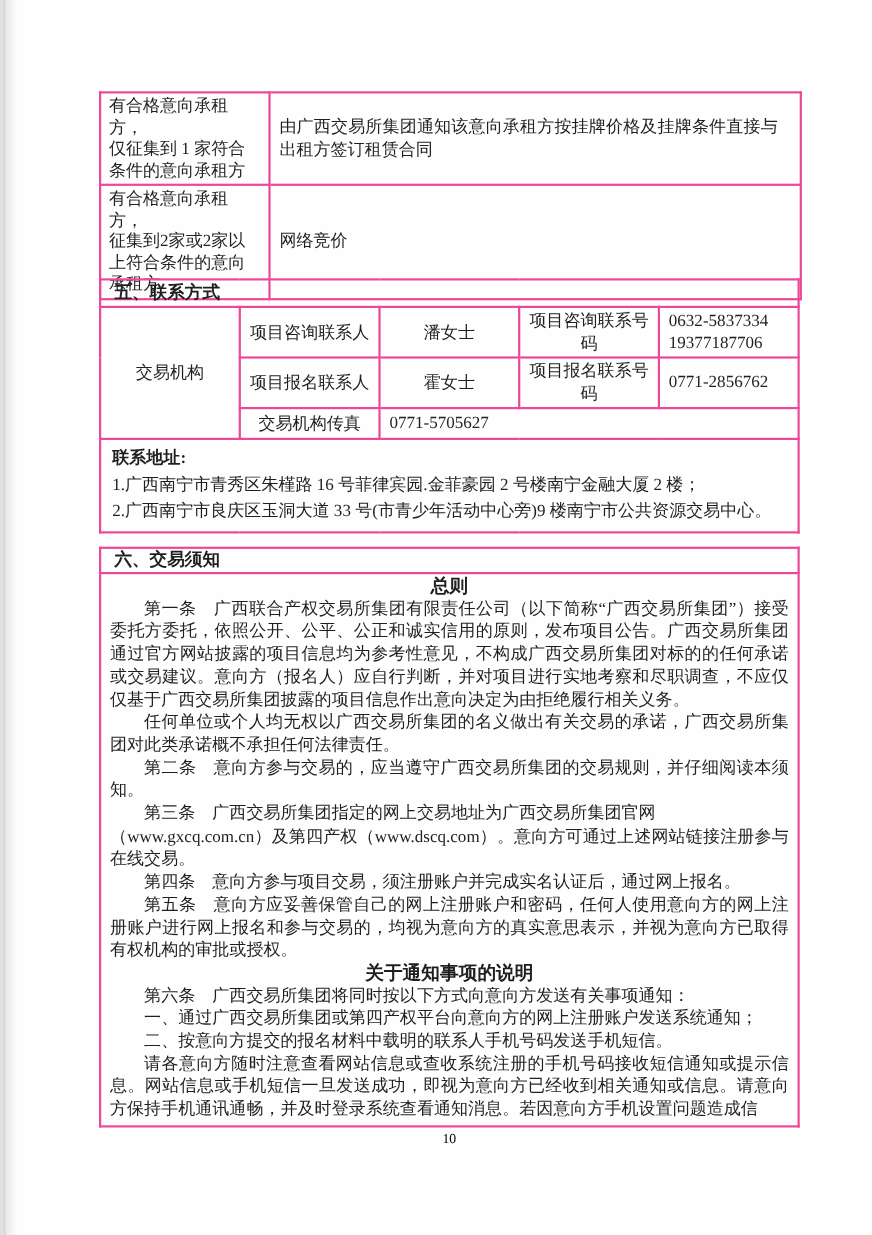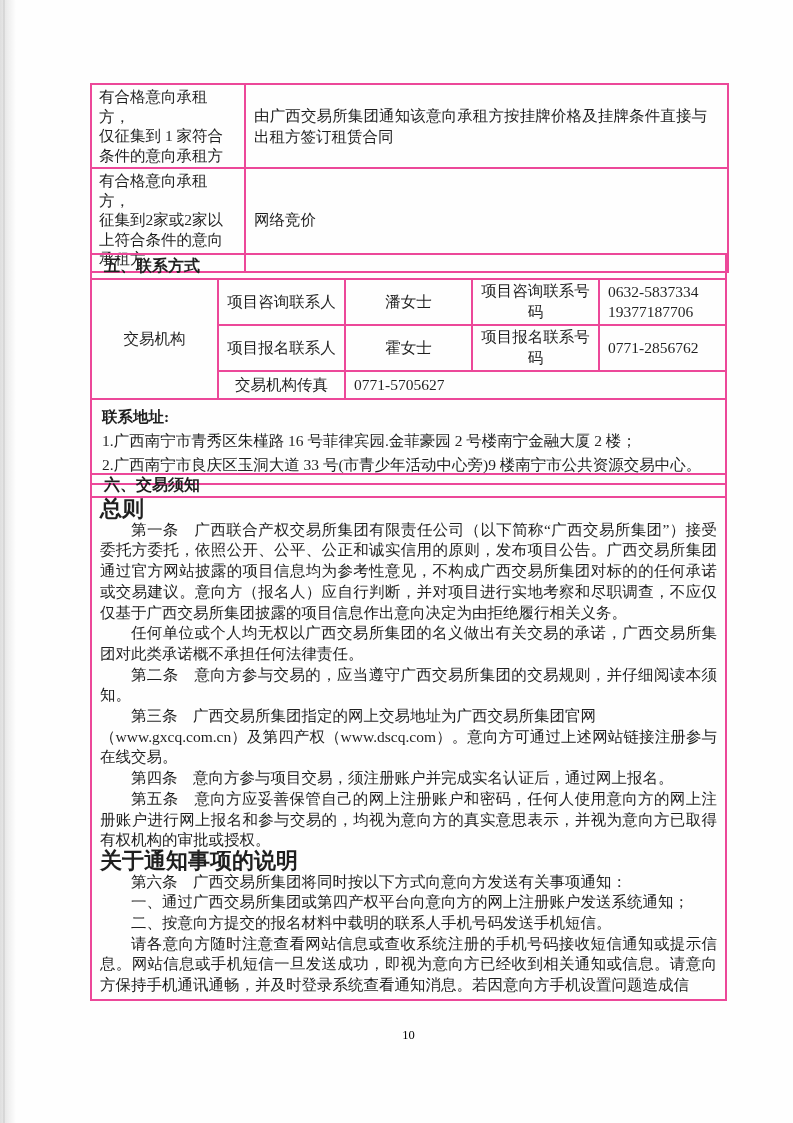--- a/index.html
+++ b/index.html
@@ -40,26 +40,26 @@
   .t2 .c-org{width:115px;text-align:center;vertical-align:middle;}
   .t2 .c-label{width:133px;text-align:center;vertical-align:middle;}
   .t2 .c-name{width:80px;text-align:center;vertical-align:middle;}
   .t2 .c-plabel{width:165px;text-align:center;vertical-align:middle;}
   .t2 .c-pval{width:144px;padding:0 4px 0 8px;vertical-align:middle;line-height:20px;}
   .t2 .c-faxval{padding:0 4px 0 8px;vertical-align:middle;}
   .t2 .c-addr{height:85px;padding:5px 10px;vertical-align:top;line-height:24px;}
   .t2 .addr-title{font-weight:bold;}
 
   
-  .t3{left:90px;top:473px;width:637px;}
+  .t3{left:90px;top:497px;width:637px;}
   .t3 .hdr{height:20px;font-weight:bold;font-size:16px;padding:0 0 0 12px;vertical-align:middle;}
   .t3 .body{padding:1px 8px 3px 8px;vertical-align:top;}
   .t3 p{margin:0;font-size:15.5px;line-height:20.7px;text-indent:2em;text-align:justify;}
   .t3 p.no-indent{text-indent:0;}
-  .t3 .sub-title{margin:0;font-weight:bold;text-align:left;text-indent:0;line-height:20.7px;font-size:22px;}
+  .t3 .sub-title{margin:0;font-weight:bold;text-align:center;text-indent:0;line-height:20.7px;font-size:17px;}
   .t3 .sub-title.gap{}
 
   .pagenum{
     position:absolute;top:1028px;left:90px;width:637px;
     text-align:center;font-size:12.5px;color:#000000;
   }
 </style>
 </head>
 <body>
 

